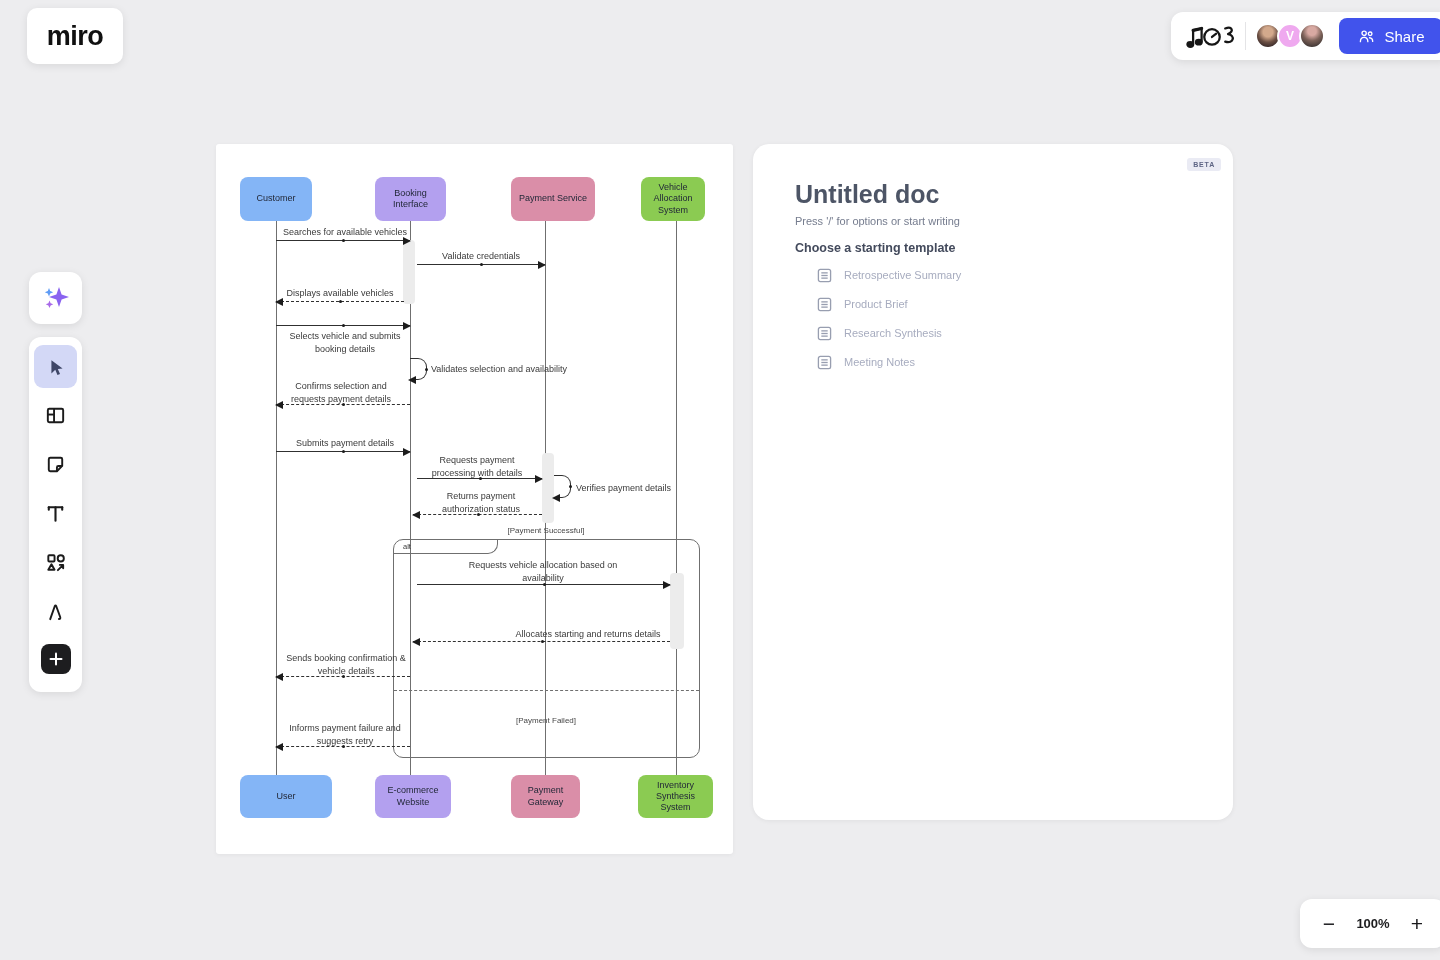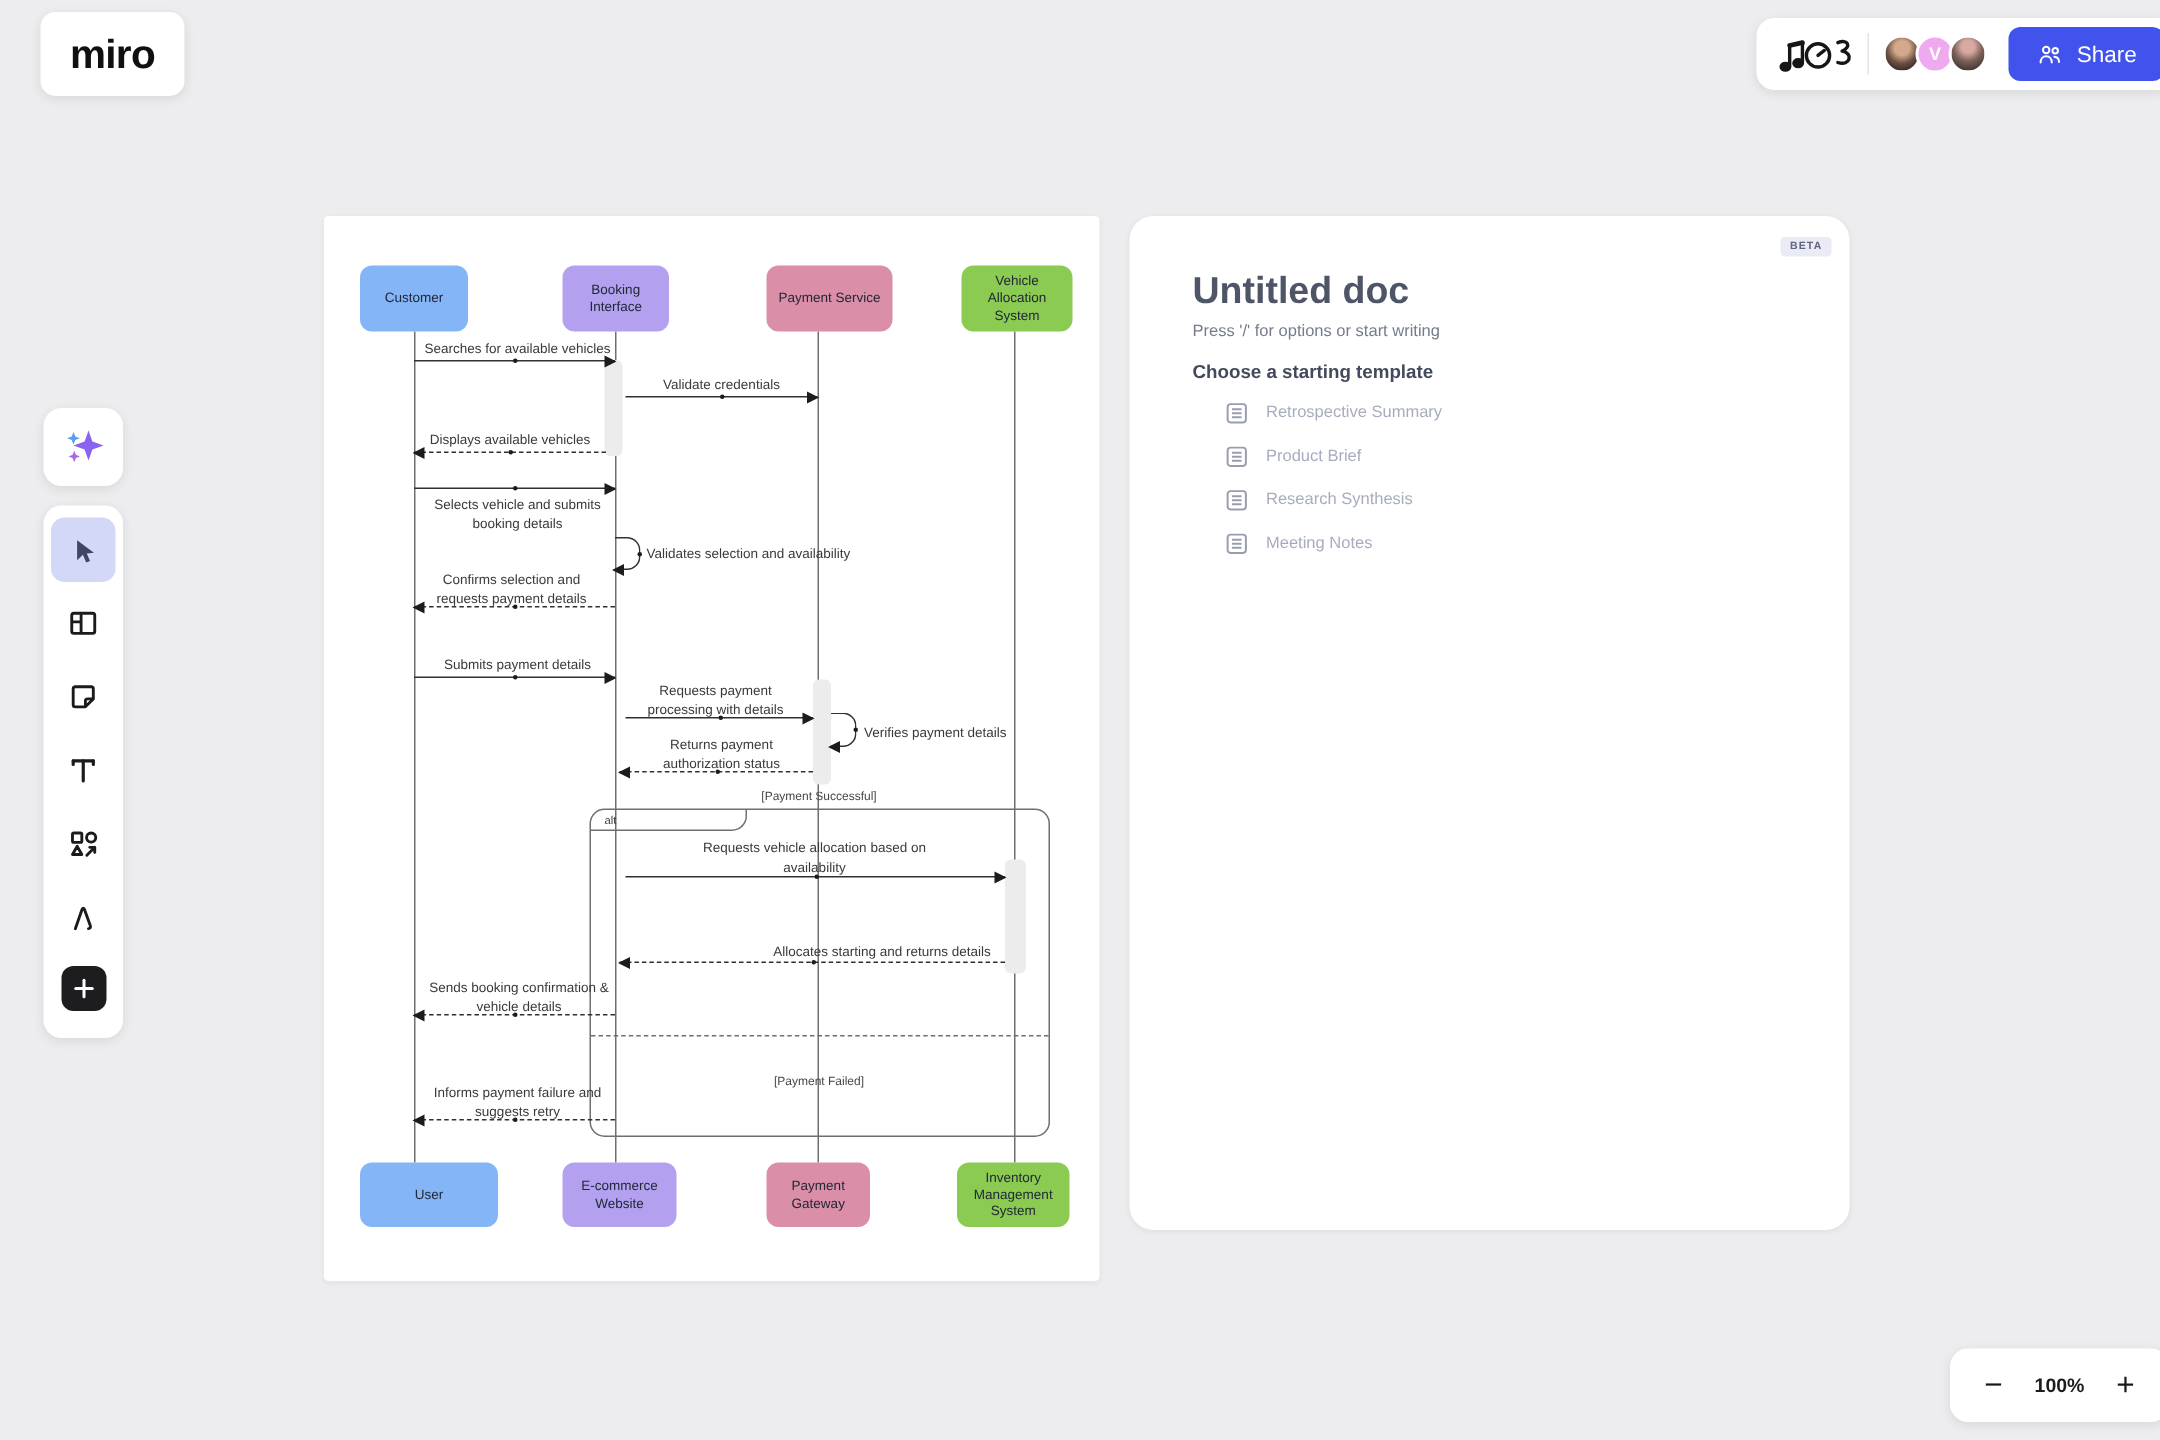--- a/index.html
+++ b/index.html
@@ -181,35 +181,35 @@
 
   <div class="actor" style="left: 24px; top: 33px; width: 72px; background-color: rgb(132, 181, 246);">
       <span style="position:static;">Customer</span>
     </div>
   <div class="actor" style="left: 159px; top: 33px; width: 71px; background-color: rgb(179, 160, 239);">
       <span style="position:static;">Booking Interface</span>
     </div>
   <div class="actor" style="left: 295px; top: 33px; width: 84px; background-color: rgb(218, 142, 168);">
       <span style="position:static;">Payment Service</span>
     </div>
-  <div class="actor" style="left: 425px; top: 33px; width: 74px; background-color: rgb(139, 203, 82);">
+  <div class="actor" style="left: 425px; top: 33px; width: 64px; background-color: rgb(139, 203, 82);">
       <span style="position:static;">Vehicle Allocation System</span>
     </div>
 
   <div class="actor actor-b" style="left: 24px; top: 631px; width: 92px; background-color: rgb(132, 181, 246);">
       <span style="position:static;">User</span>
     </div>
   <div class="actor actor-b" style="left: 159px; top: 631px; width: 76px; background-color: rgb(179, 160, 239);">
       <span style="position:static;">E-commerce Website</span>
     </div>
   <div class="actor actor-b" style="left: 295px; top: 631px; width: 69px; background-color: rgb(218, 142, 168);">
       <span style="position:static;">Payment Gateway</span>
     </div>
   <div class="actor actor-b" style="left: 422px; top: 631px; width: 75px; background-color: rgb(139, 203, 82);">
-      <span style="position:static;">Inventory Management System</span>
+      <span style="position:static;">Inventory Synthesis System</span>
     </div>
 </div>
 
 <div class="doc-panel">
   <div class="beta-badge">BETA</div>
   <div class="doc-title">Untitled doc</div>
   <div class="doc-placeholder">Press '/' for options or start writing</div>
   <div class="doc-templates-heading">Choose a starting template</div>
 
   <div class="tpl-item" style="top:121px;">

